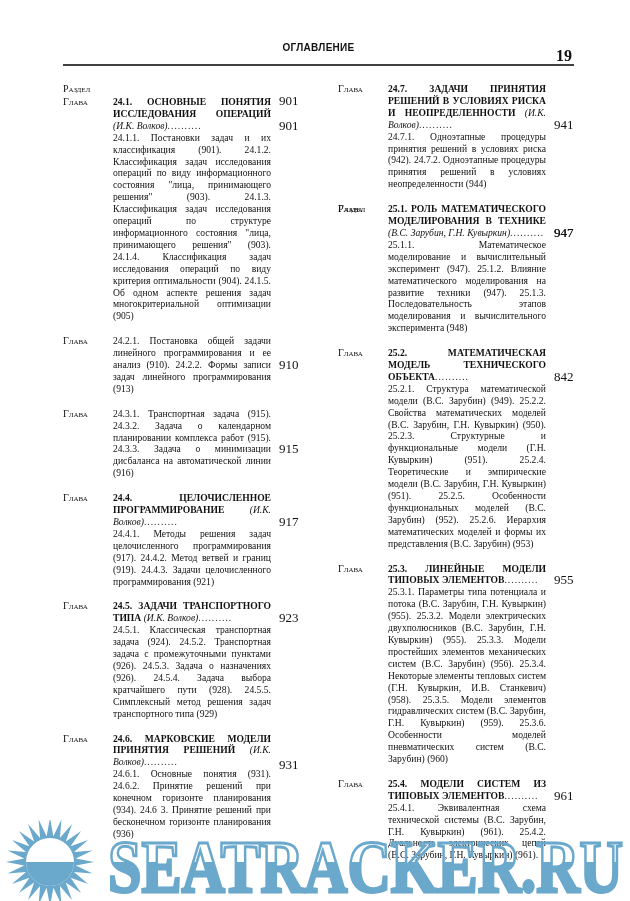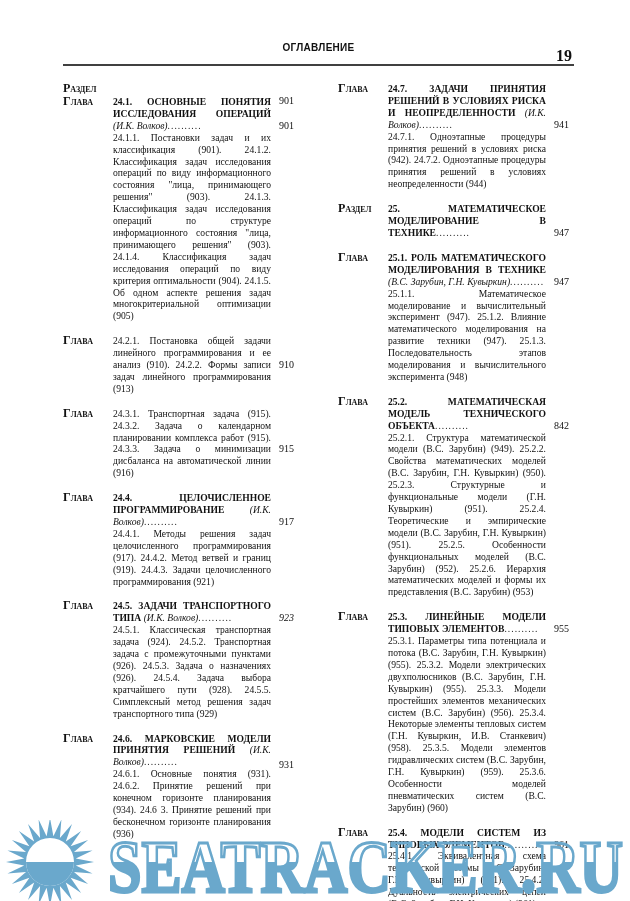--- a/index.html
+++ b/index.html
@@ -17,28 +17,28 @@
     font-size:10px; letter-spacing:0.3px;
   }
   .header-page {
     position:absolute; right:2px; top:1px; font-weight:bold; font-size:16px;margin-top:6px;
   }
   .col { position:absolute; top:83px; }
   .col-left { left:63px; width:230px; }
   .col-right { left:338px; width:230px; }
   .entry { position:relative; margin-bottom:13px; font-size:9.6px; line-height:11.9px; }
   .entry-kind {
-    position:absolute; left:0; top:0; width:48px; font-weight:bold; font-size:12px;
+    position:absolute; left:0; top:0; width:48px; font-weight:normal; font-size:10px;
     font-variant:small-caps;
   }
   .entry-body { margin-left:50px; width:158px; text-align:justify; }
   .entry-title { font-weight:bold; text-transform:none; }
   .entry-authors { font-style:italic; }
   .dots { letter-spacing:1px; }
-  .entry-page { position:absolute; left:216px; font-size:10px; }
+  .entry-page { position:absolute; left:216px; font-size:13px; }
   .entry-desc { display:block; }
   .watermark { position:absolute; left:0; top:820px; width:630px; height:81px; }
 </style>
 </head>
 <body>
 
 <div class="header">
   <div class="header-title">ОГЛАВЛЕНИЕ</div>
   <div class="header-page">19</div>
 </div>
@@ -77,21 +77,21 @@
         <span class="entry-desc">24.4.1. Методы решения задач целочисленного программирования (917). 24.4.2. Метод ветвей и границ (919). 24.4.3. Задачи целочисленного программирования (921)</span>
       </div>
       <div class="entry-page" style="top: 23.8188px;">917</div>
     </div>
     <div class="entry">
       <div class="entry-kind">Глава</div>
       <div class="entry-body">
         <div><span class="entry-title">24.5. ЗАДАЧИ ТРАНСПОРТНОГО ТИПА</span> <span class="entry-authors">(И.К. Волков)</span><span class="dots">..........</span></div>
         <span class="entry-desc">24.5.1. Классическая транспортная задача (924). 24.5.2. Транспортная задача с промежуточными пунктами (926). 24.5.3. Задача о назначениях (926). 24.5.4. Задача выбора кратчайшего пути (928). 24.5.5. Симплексный метод решения задач транспортного типа (929)</span>
       </div>
-      <div class="entry-page" style="top: 11.9125px; font-style: italic;">923</div>
+      <div class="entry-page" style="top: 11.9125px;">923</div>
     </div>
     <div class="entry">
       <div class="entry-kind">Глава</div>
       <div class="entry-body">
         <div><span class="entry-title">24.6. МАРКОВСКИЕ МОДЕЛИ ПРИНЯТИЯ РЕШЕНИЙ</span> <span class="entry-authors">(И.К. Волков)</span><span class="dots">..........</span></div>
         <span class="entry-desc">24.6.1. Основные понятия (931). 24.6.2. Принятие решений при конечном горизонте планирования (934). 24.6 3. Принятие решений при бесконечном горизонте планирования (936)</span>
       </div>
       <div class="entry-page" style="top: 26px;">931</div>
     </div>
   </div>
@@ -99,23 +99,20 @@
     <div class="entry">
       <div class="entry-kind">Глава</div>
       <div class="entry-body">
         <div><span class="entry-title">24.7. ЗАДАЧИ ПРИНЯТИЯ РЕШЕНИЙ В УСЛОВИЯХ РИСКА И НЕОПРЕДЕЛЕННОСТИ</span> <span class="entry-authors">(И.К. Волков)</span><span class="dots">..........</span></div>
         <span class="entry-desc">24.7.1. Одноэтапные процедуры принятия решений в условиях риска (942). 24.7.2. Одноэтапные процедуры принятия решений в условиях неопределенности (944)</span>
       </div>
       <div class="entry-page" style="top: 35.725px;">941</div>
     </div>
     <div class="entry">
       <div class="entry-kind">Раздел</div>
-      <div class="entry-body">
-        <div><span class="entry-title">25. МАТЕМАТИЧЕСКОЕ МОДЕЛИРОВАНИЕ В ТЕХНИКЕ</span><span class="dots">..........</span></div>
-      </div>
       <div class="entry-page" style="top: 23.8188px;">947</div>
     </div>
     <div class="entry">
       <div class="entry-kind">Глава</div>
       <div class="entry-body">
         <div><span class="entry-title">25.1. РОЛЬ МАТЕМАТИЧЕСКОГО МОДЕЛИРОВАНИЯ В ТЕХНИКЕ</span> <span class="entry-authors">(В.С. Зарубин, Г.Н. Кувыркин)</span><span class="dots">..........</span></div>
         <span class="entry-desc">25.1.1. Математическое моделирование и вычислительный эксперимент (947). 25.1.2. Влияние математического моделирования на развитие техники (947). 25.1.3. Последовательность этапов моделирования и вычислительного эксперимента (948)</span>
       </div>
       <div class="entry-page" style="top: 23.8188px;">947</div>
     </div>

